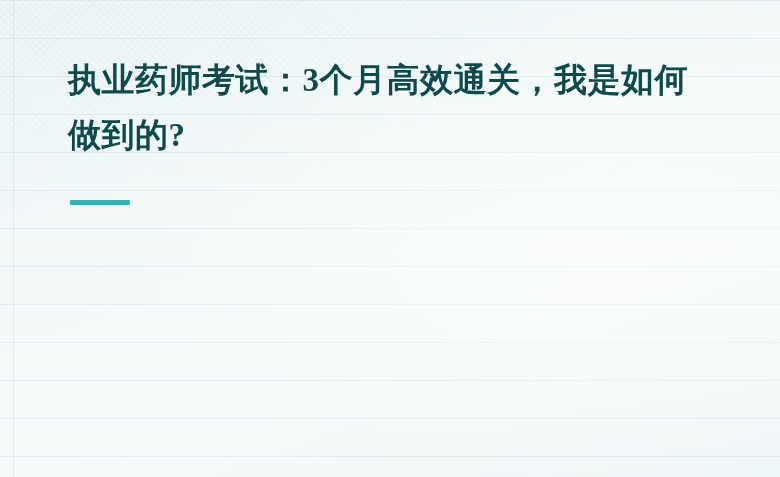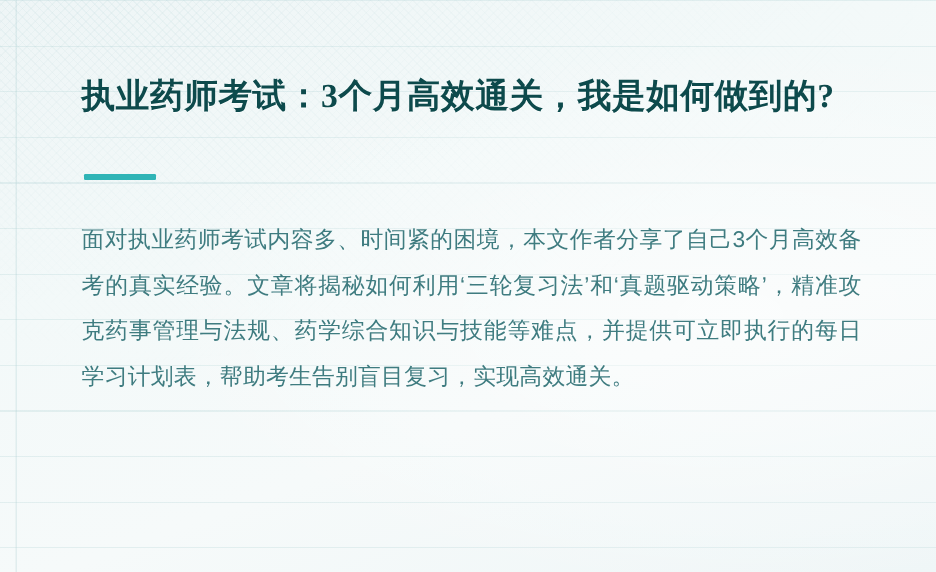--- a/index.html
+++ b/index.html
@@ -82,21 +82,21 @@
     position: relative;
     z-index: 3;
     padding: 53px 62px 0 68px;
     box-sizing: border-box;
   }
 
   #article-title {
     margin: 0;
     font-family: "Liberation Serif", "DejaVu Serif", serif;
     font-weight: 700;
-    font-size: 28px;
+    font-size: 33px;
     line-height: 55px;
     letter-spacing: 0.5px;
     color: #0d4a4c;
     text-shadow: 0 1px 0 rgba(255,255,255,0.6);
     max-width: 650px;
   }
 
   #accent-bar {
     margin-top: 37px;
     margin-left: 2px;
@@ -128,16 +128,15 @@
   <div class="vertical-rule"></div>
   <div class="texture"></div>
   <div class="sheen"></div>
 
   <div class="content">
 
     <h1 id="article-title">执业药师考试：3个月高效通关，我是如何做到的?</h1>
 
     <div id="accent-bar"></div>
 
-    <p id="article-summary">面对执业药师考试内容多、时间紧的困境，本文作者分享了自己3个月高效备考的真实经验。文章将揭秘如何利用‘三轮复习法’和‘真题驱动策略’，精准攻克药事管理与法规、药学综合知识与技能等难点，并提供可立即执行的每日学习计划表，帮助考生告别盲目复习，实现高效通关。</p>
 
   </div>
 </div>
 
 </body></html>

